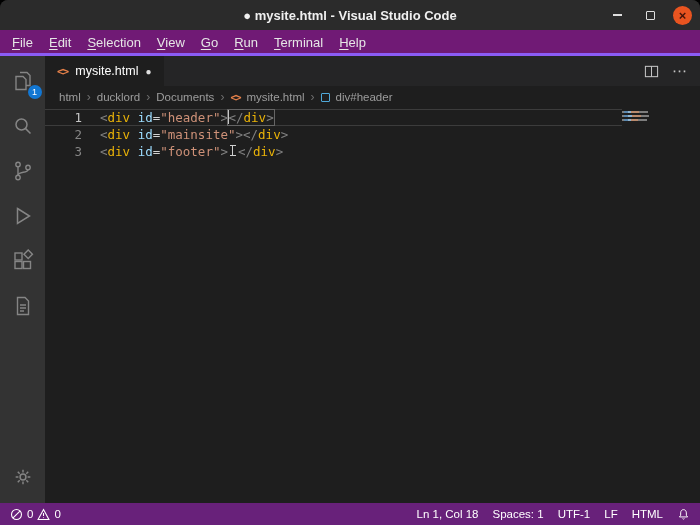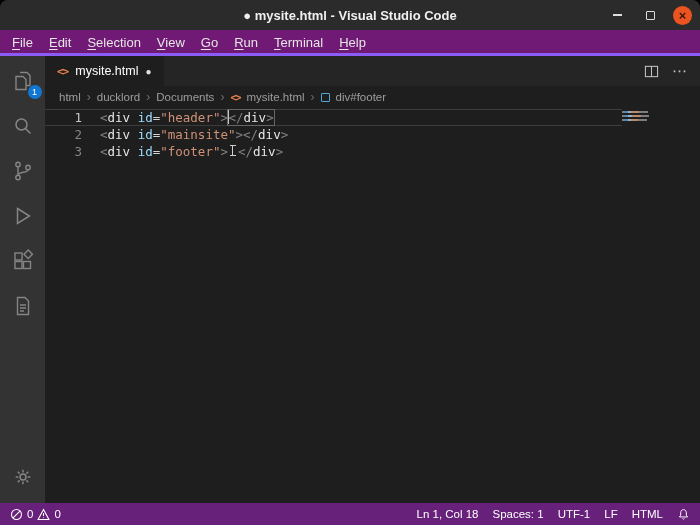--- a/index.html
+++ b/index.html
@@ -43,21 +43,21 @@
   .bc-sep{color:#6e6e6e;font-size:12px;}
   .bc-icon-html{color:#e8824a;font-family:"DejaVu Sans Mono",monospace;font-size:10px;font-weight:bold;letter-spacing:-1px;}
   .bc-symbol{width:9px;height:9px;border:1.3px solid #4fa8d8;border-radius:1px;display:inline-block;}
 
   .editor{flex:1;position:relative;font-family:"DejaVu Sans Mono",monospace;font-size:12.5px;line-height:17px;padding-top:1px;min-height:0;cursor:text;}
   .code-line{display:flex;height:17px;margin-right:78px;align-items:center;}
   .code-line.current{border-top:1px solid #3c3c3c;border-bottom:1px solid #3c3c3c;}
   .ln{width:37px;text-align:right;color:#858585;flex:0 0 auto;}
   .current .ln{color:#c6c6c6;}
   .code{padding-left:18px;white-space:pre;color:#d4d4d4;}
-  .tk-pun{color:#808080}.tk-tag{color:#e5e5e5}.tk-attr{color:#9cdcfe}.tk-str{color:#ce9178}.tk-plain{color:#d4d4d4}
+  .tk-pun{color:#808080}.tk-tag{color:#eab308}.tk-attr{color:#9cdcfe}.tk-str{color:#ce9178}.tk-plain{color:#d4d4d4}
   .tk-caret{display:inline-block;width:1.5px;height:14px;background:#c8c8c8;vertical-align:text-top;margin:0 -0.5px;}
   .match-box{outline:1px solid #656565;margin-top:36px;}
   .tk-ibeam{display:inline-block;width:8px;height:13px;position:relative;vertical-align:text-top;margin:0 1px;}
   .tk-ibeam::before{content:"";position:absolute;left:3.5px;top:1px;bottom:1px;width:1px;background:#cfcfcf;}
   .tk-ibeam::after{content:"";position:absolute;left:1px;right:1px;top:1px;height:1px;background:#cfcfcf;box-shadow:0 10px 0 #cfcfcf;}
 
   .minimap{position:absolute;top:3px;right:50px;width:28px;cursor:pointer;}
   .mm{height:2px;margin-bottom:2px;}
   .mm1{width:26px;background:linear-gradient(90deg,#7d7d7d 0 2px,#5b87ad 2px 6px,#8fb3cf 6px 9px,#b98a6d 9px 17px,#7d7d7d 17px 100%);}
   .mm2{width:27px;background:linear-gradient(90deg,#7d7d7d 0 2px,#5b87ad 2px 6px,#8fb3cf 6px 10px,#b98a6d 10px 19px,#7d7d7d 19px 100%);}
@@ -176,21 +176,21 @@
         <span class="bc">html</span>
         <span class="bc-sep">›</span>
         <span class="bc">ducklord</span>
         <span class="bc-sep">›</span>
         <span class="bc">Documents</span>
         <span class="bc-sep">›</span>
         <span class="bc-icon-html">&lt;&gt;</span>
         <span class="bc">mysite.html</span>
         <span class="bc-sep">›</span>
         <span class="bc-symbol"></span>
-        <span class="bc">div#footer</span>
+        <span class="bc">div#header</span>
       </div>
 
       <div class="editor">
         <div>
             <div class="code-line current">
               <span class="ln">1</span>
               <span class="code"><span class="tk-pun">&lt;</span><span class="tk-tag">div</span><span class="tk-plain"> </span><span class="tk-attr">id</span><span class="tk-plain">=</span><span class="tk-str">"header"</span><span class="tk-pun">&gt;</span><span class="tk-caret"></span><span class="match-box"><span class="tk-pun">&lt;/</span><span class="tk-tag">div</span><span class="tk-pun">&gt;</span></span></span>
             </div>
             <div class="code-line">
               <span class="ln">2</span>

